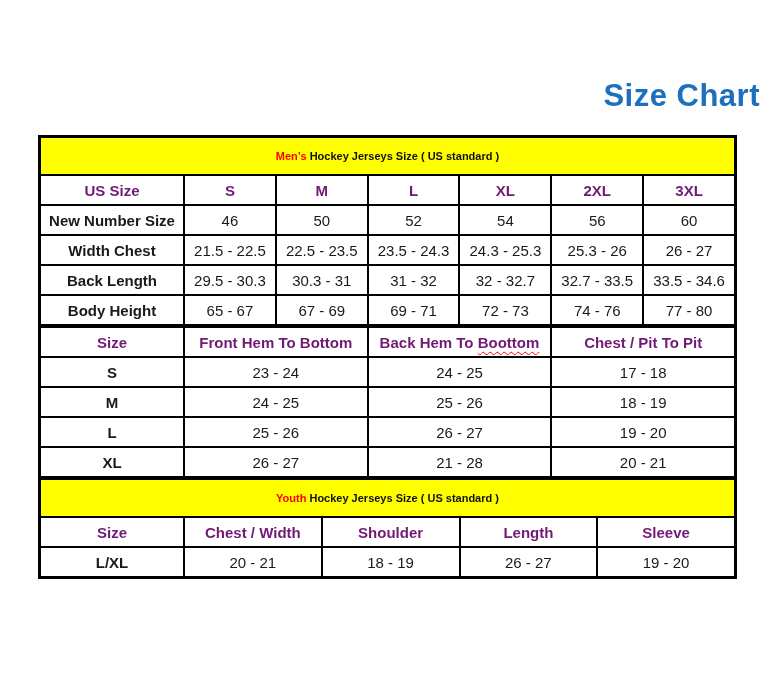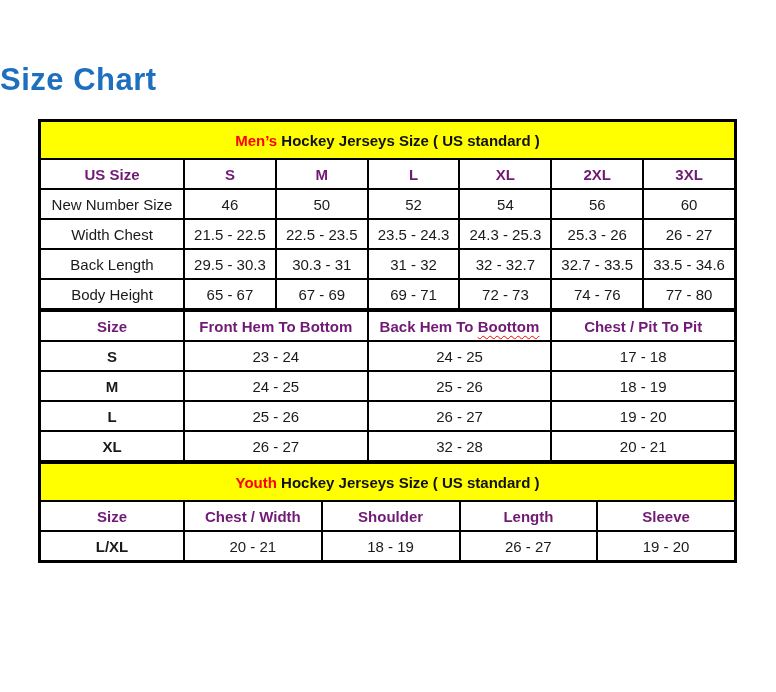--- a/index.html
+++ b/index.html
@@ -14,25 +14,25 @@
     background: #ffffff;
   }
   body {
     width: 776px;
     height: 692px;
     font-family: "Liberation Sans", sans-serif;
     color: #1a1a1a;
     overflow: hidden;
   }
   h1.page-title {
-    margin: 0;
+    margin: 16px;
     padding-top: 60px;
     height: 40px;
     line-height: 40px;
-    text-align: left;
+    text-align: right;
     font-size: 31px;
     font-weight: bold;
     color: var(--title-blue, #1E70BF);
     letter-spacing: 0.5px;
   }
   .chart-wrap {
     width: 697px;
     margin: 19px 0 0 38px;
     border: 1px solid var(--border-black, #000);
   }
@@ -51,28 +51,28 @@
     overflow: hidden;
     white-space: nowrap;
   }
   .size-table th {
     font-weight: bold;
     color: #701a75;
   }
   td.band-cell {
     background: var(--band-yellow, #FFFF00);
     font-weight: bold;
-    font-size: 15px;
+    font-size: 11px;
     height: 34px;
     color: #111111;
   }
   .band-highlight {
     color: var(--accent-red, #FF0000);
   }
-  td.row-label { font-weight: normal; }
+  td.row-label { font-weight: bold; }
   td.row-label-bold { font-weight: bold; }
   .wavy {
     text-decoration-line: underline;
     text-decoration-style: wavy;
     text-decoration-color: var(--accent-red, #FF0000);
     text-decoration-thickness: 1px;
     text-underline-offset: 3px;
   }
 </style>
 </head>
@@ -172,21 +172,21 @@
       </tr>
       <tr>
         <td class="row-label-bold">L</td>
         <td>25 - 26</td>
         <td>26 - 27</td>
         <td>19 - 20</td>
       </tr>
       <tr>
         <td class="row-label-bold">XL</td>
         <td>26 - 27</td>
-        <td>32 - 28</td>
+        <td>21 - 28</td>
         <td>20 - 21</td>
       </tr>
     </tbody>
   </table>
 
   <table class="size-table">
     <colgroup>
       <col style="width:144px">
         <col>
         <col>

